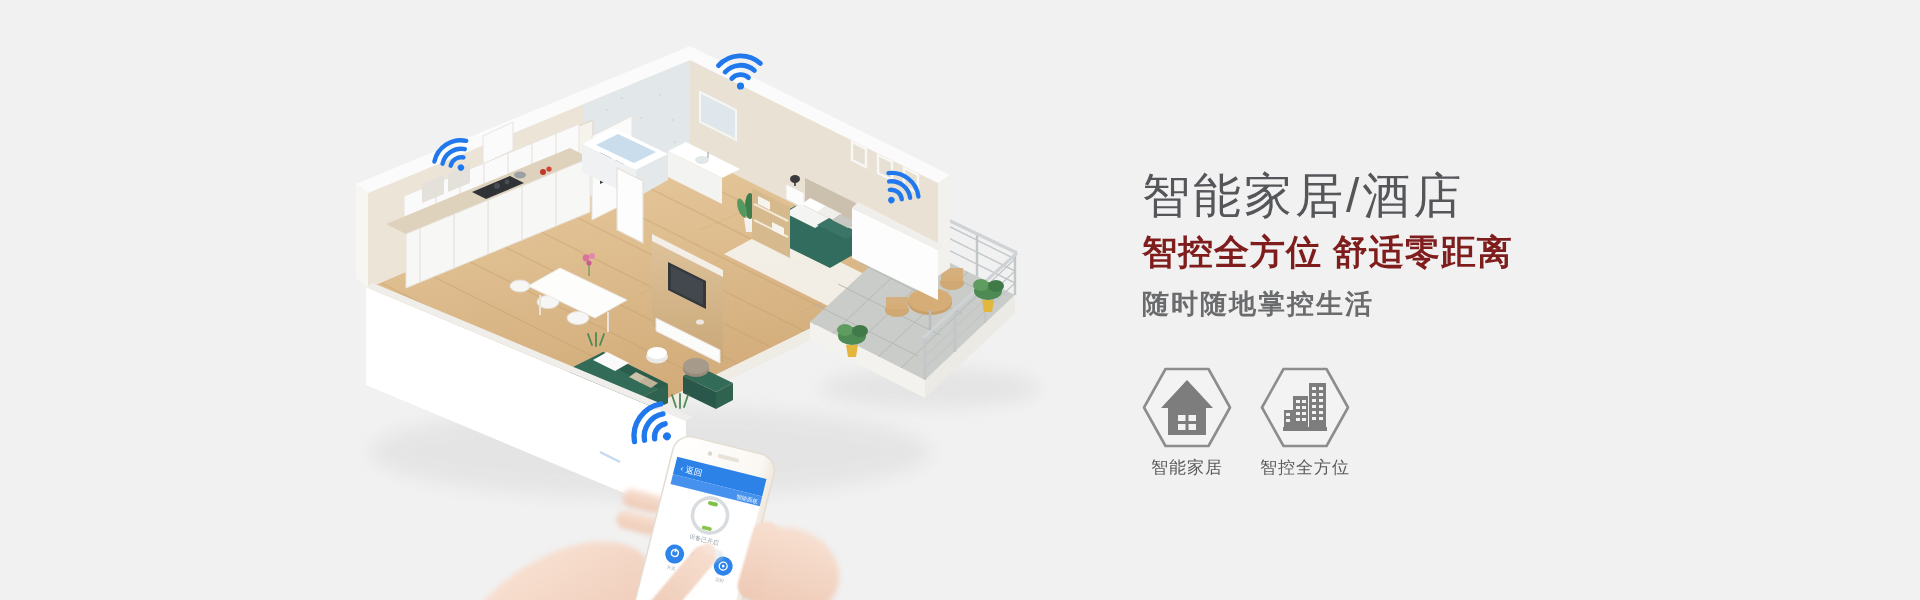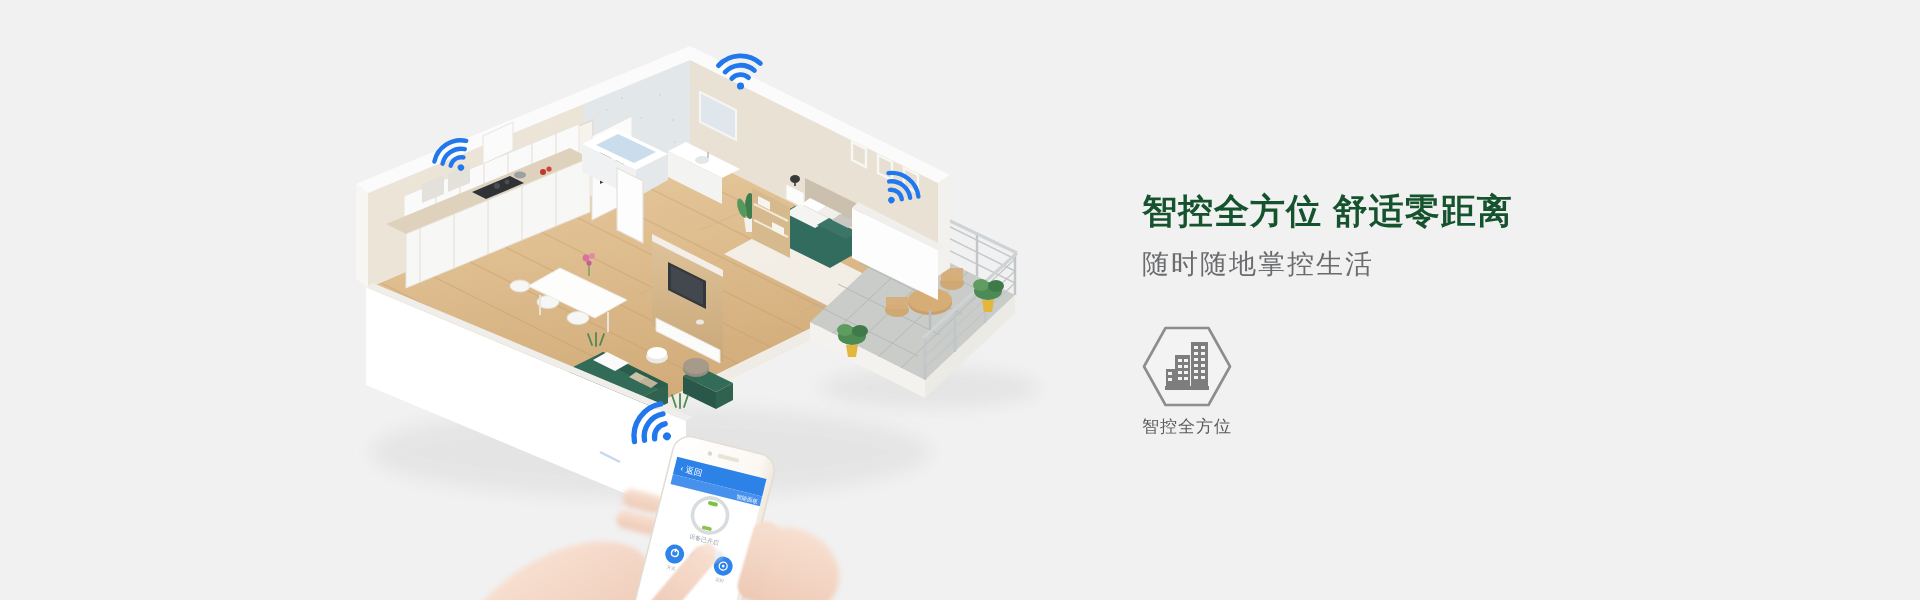--- a/index.html
+++ b/index.html
@@ -9,25 +9,25 @@
     font-family:"Liberation Sans","DejaVu Sans",sans-serif;
   }
   .banner{position:absolute;inset:0;}
   .illu{position:absolute;left:0;top:0;width:1920px;height:600px;}
   .copy{position:absolute;left:1142px;top:170px;width:640px;}
   .copy h1{
     margin:0;font-size:48px;font-weight:300;color:#55565a;
     letter-spacing:3px;line-height:1.1;
   }
   .copy h2{
-    margin:22px 0 0 0;font-size:35px;font-weight:800;color:#14532d;
+    margin:10px 0 0 0;font-size:35px;font-weight:800;color:#7f1d1d;
     letter-spacing:1px;line-height:1.1;
   }
   .copy p.tagline{
-    margin:17px 0 0 0;font-size:27px;font-weight:400;color:#6a6b6d;
+    margin:17px 0 0 0;font-size:27px;font-weight:700;color:#6a6b6d;
     letter-spacing:2px;line-height:1.2;
   }
   .cats{display:flex;gap:28px;margin-top:46px;}
   .cat{width:90px;display:flex;flex-direction:column;align-items:center;cursor:pointer;}
   .cat .hex{width:90px;height:81px;display:block;}
   .cat .cat-label{
     margin-top:8px;font-size:17px;color:#5a5a5a;letter-spacing:1px;white-space:nowrap;
   }
 </style>
 </head>
@@ -410,25 +410,39 @@
       <ellipse cx="713" cy="556" rx="11" ry="7" fill="#c9d2da" opacity="0.35" filter="url(#soft1)"></ellipse>
       <g filter="url(#soft1)">
         <rect x="745" y="520" width="27" height="80" rx="13.5" fill="url(#skinGrad)" transform="rotate(16 758 560)"></rect>
         <rect x="668" y="537" width="24" height="96" rx="12" fill="url(#skinGrad)" transform="rotate(40 680 585)"></rect>
         <ellipse cx="709" cy="549" rx="7" ry="5.5" fill="#f8e3d6" opacity="0.85" transform="rotate(40 709 549)"></ellipse>
       </g>
     </g>
   </svg>
 
   <div class="copy">
+    <h1>智能家居/酒店</h1>
     <h2>智控全方位 舒适零距离</h2>
     <p class="tagline">随时随地掌控生活</p>
 
     <div class="cats">
 
+      <div class="cat">
+        <svg class="hex" viewBox="0 0 90 81">
+          <polygon points="2,40.5 23.5,2 66.5,2 88,40.5 66.5,79 23.5,79" fill="#f3f3f3" stroke="#8d8d8d" stroke-width="2.6" stroke-linejoin="round"></polygon>
+          <g fill="#7d7d7d">
+            <polygon points="45,13 19,41 71,41"></polygon>
+            <rect x="26" y="41" width="38" height="27"></rect>
+          </g>
+          <rect x="36" y="48" width="18" height="15" fill="#f3f3f3"></rect>
+          <line x1="45" y1="48" x2="45" y2="63" stroke="#7d7d7d" stroke-width="3"></line>
+          <line x1="36" y1="55.5" x2="54" y2="55.5" stroke="#7d7d7d" stroke-width="3"></line>
+        </svg>
+        <span class="cat-label">智能家居</span>
+      </div>
 
       <div class="cat">
         <svg class="hex" viewBox="0 0 90 81">
           <polygon points="2,40.5 23.5,2 66.5,2 88,40.5 66.5,79 23.5,79" fill="#f3f3f3" stroke="#8d8d8d" stroke-width="2.6" stroke-linejoin="round"></polygon>
           <g fill="#7d7d7d">
             <rect x="49" y="16" width="17" height="46"></rect>
             <rect x="33" y="29" width="15" height="33"></rect>
             <rect x="24" y="43" width="9" height="19"></rect>
             <rect x="23" y="60" width="44" height="4"></rect>
           </g>

